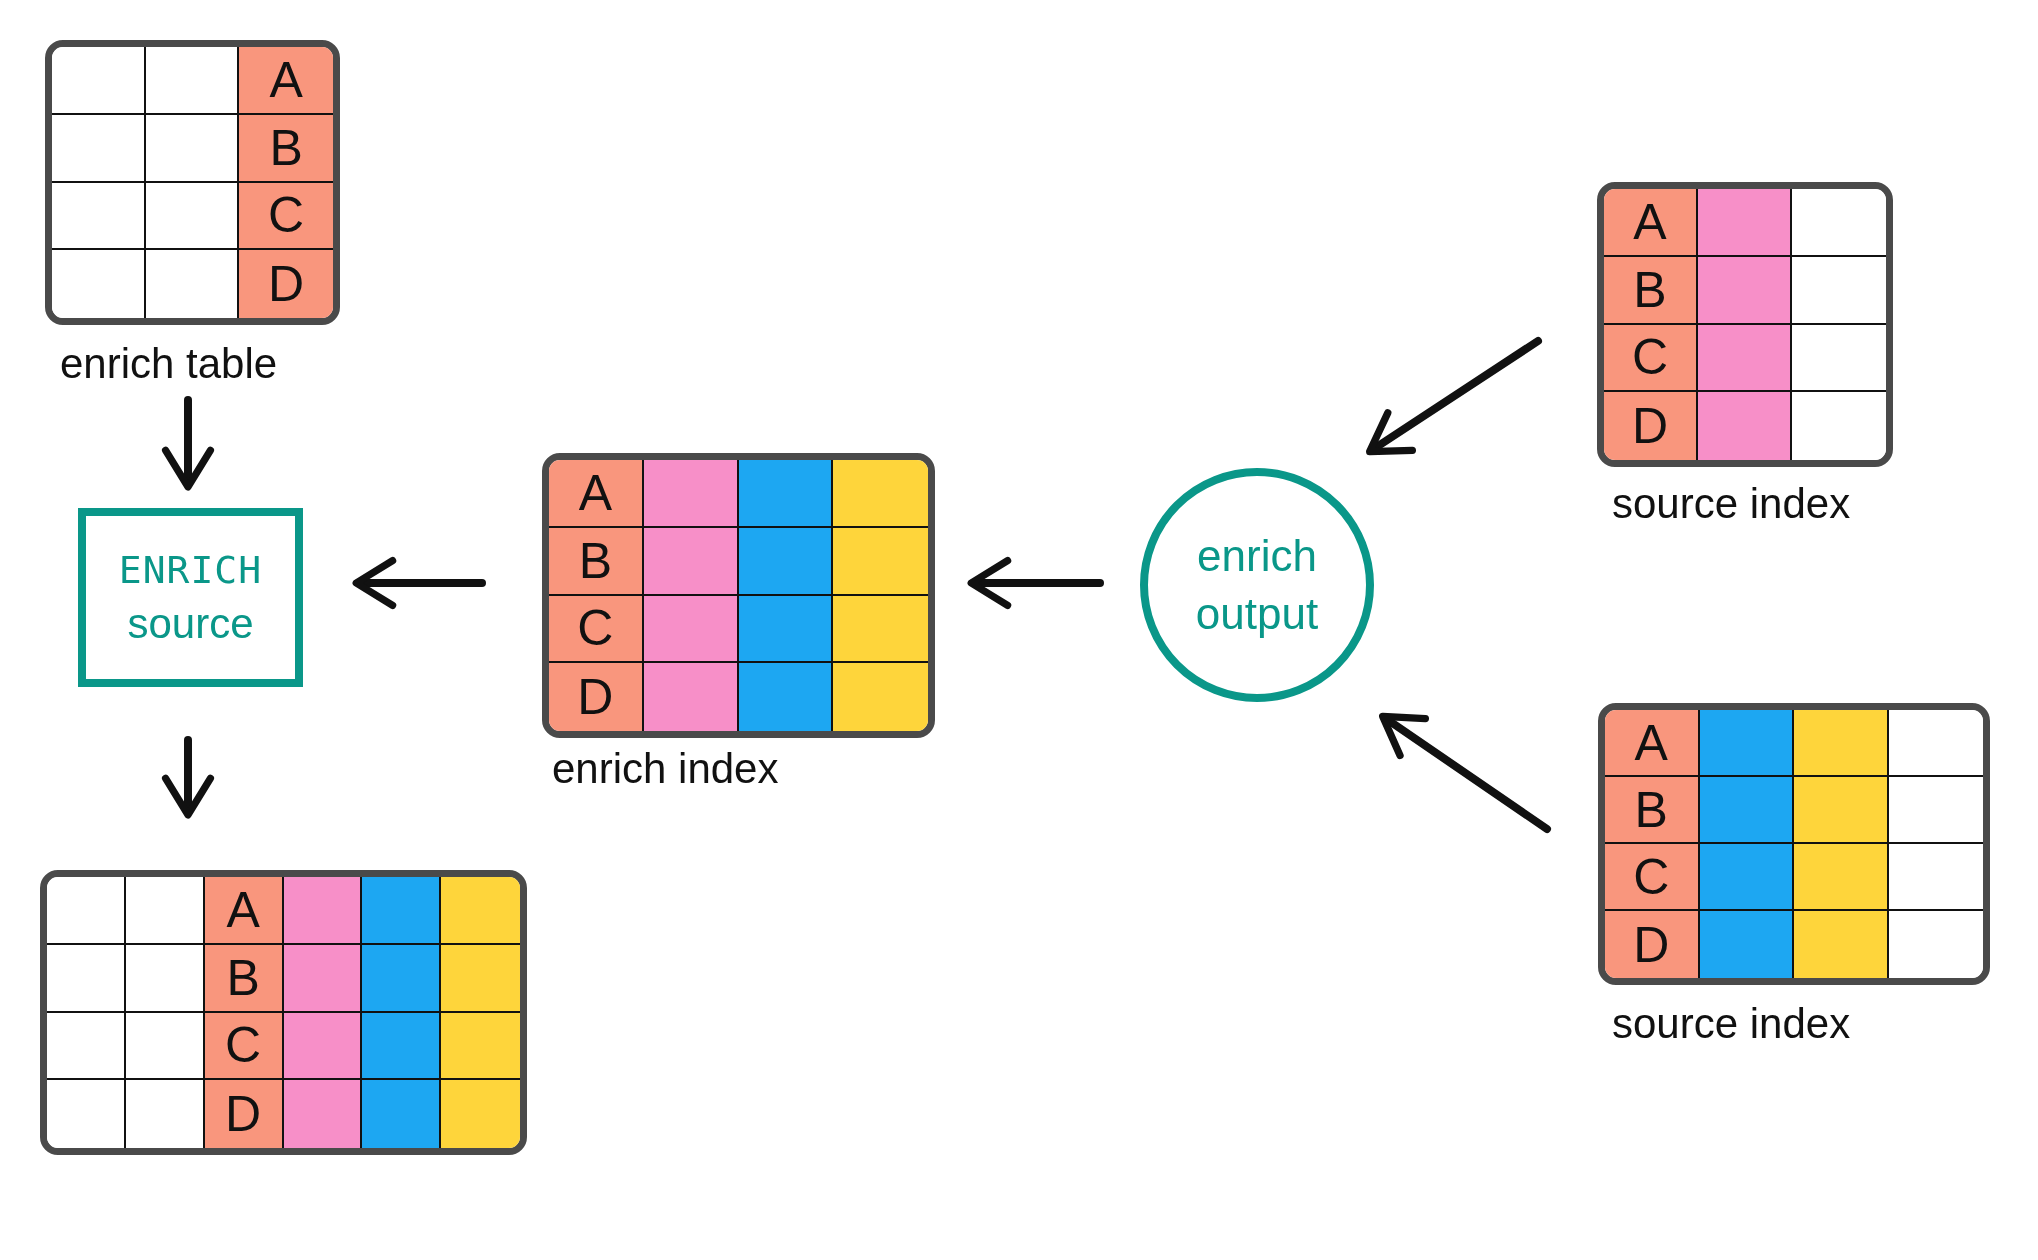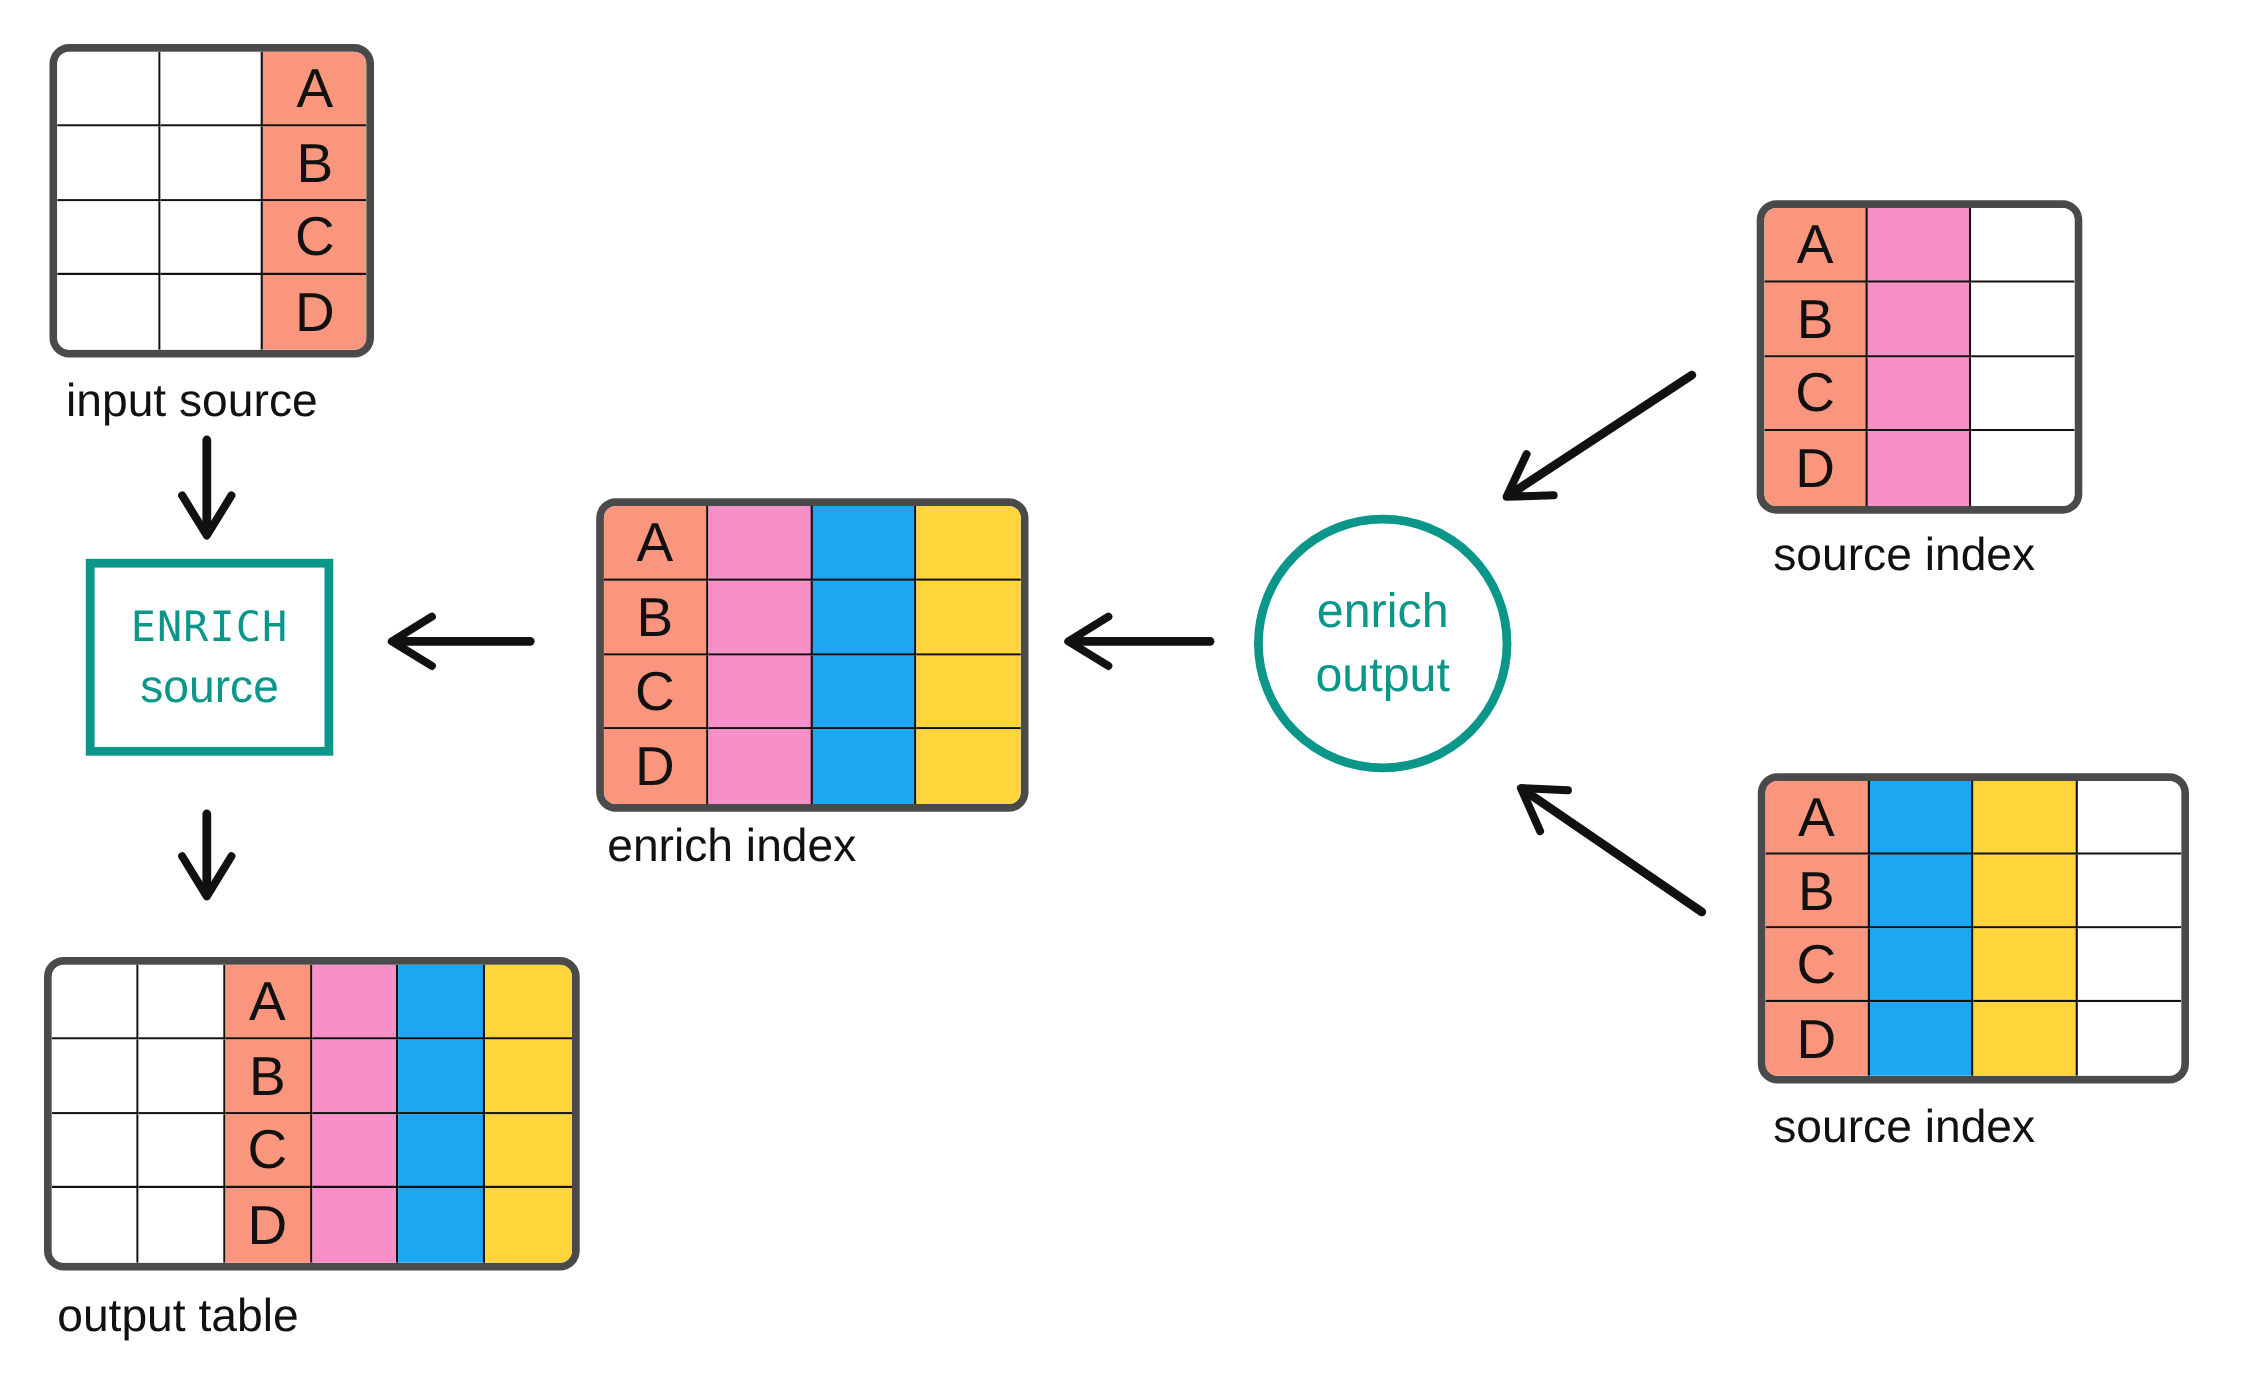--- a/index.html
+++ b/index.html
@@ -125,21 +125,21 @@
       <div class="cell" style="background: rgb(255, 255, 255);"></div>
       <div class="cell" style="background: rgb(255, 255, 255);"></div>
       <div class="cell last-col" style="background: rgb(249, 150, 125);">B</div>
       <div class="cell" style="background: rgb(255, 255, 255);"></div>
       <div class="cell" style="background: rgb(255, 255, 255);"></div>
       <div class="cell last-col" style="background: rgb(249, 150, 125);">C</div>
       <div class="cell last-row" style="background: rgb(255, 255, 255);"></div>
       <div class="cell last-row" style="background: rgb(255, 255, 255);"></div>
       <div class="cell last-col last-row" style="background: rgb(249, 150, 125);">D</div>
     </div>
-  <div id="input-table-label" class="table-label">input source</div>
+  <div id="input-table-label" class="table-label">enrich table</div>
 
   <div class="command-box">
     <div class="mono-line">ENRICH</div>
     <div class="sans-line">source</div>
   </div>
 
   <div id="output-table" class="dtable" style="grid-template-columns: repeat(6, 1fr);">
       <div class="cell" style="background: rgb(255, 255, 255);"></div>
       <div class="cell" style="background: rgb(255, 255, 255);"></div>
       <div class="cell" style="background: rgb(249, 150, 125);">A</div>
@@ -158,21 +158,20 @@
       <div class="cell" style="background: rgb(247, 143, 200);"></div>
       <div class="cell" style="background: rgb(29, 167, 242);"></div>
       <div class="cell last-col" style="background: rgb(254, 213, 59);"></div>
       <div class="cell last-row" style="background: rgb(255, 255, 255);"></div>
       <div class="cell last-row" style="background: rgb(255, 255, 255);"></div>
       <div class="cell last-row" style="background: rgb(249, 150, 125);">D</div>
       <div class="cell last-row" style="background: rgb(247, 143, 200);"></div>
       <div class="cell last-row" style="background: rgb(29, 167, 242);"></div>
       <div class="cell last-col last-row" style="background: rgb(254, 213, 59);"></div>
     </div>
-  <div id="output-table-label" class="table-label">output table</div>
 
   <div id="enrich-index" class="dtable" style="grid-template-columns: repeat(4, 1fr);">
       <div class="cell" style="background: rgb(249, 150, 125);">A</div>
       <div class="cell" style="background: rgb(247, 143, 200);"></div>
       <div class="cell" style="background: rgb(29, 167, 242);"></div>
       <div class="cell last-col" style="background: rgb(254, 213, 59);"></div>
       <div class="cell" style="background: rgb(249, 150, 125);">B</div>
       <div class="cell" style="background: rgb(247, 143, 200);"></div>
       <div class="cell" style="background: rgb(29, 167, 242);"></div>
       <div class="cell last-col" style="background: rgb(254, 213, 59);"></div>

